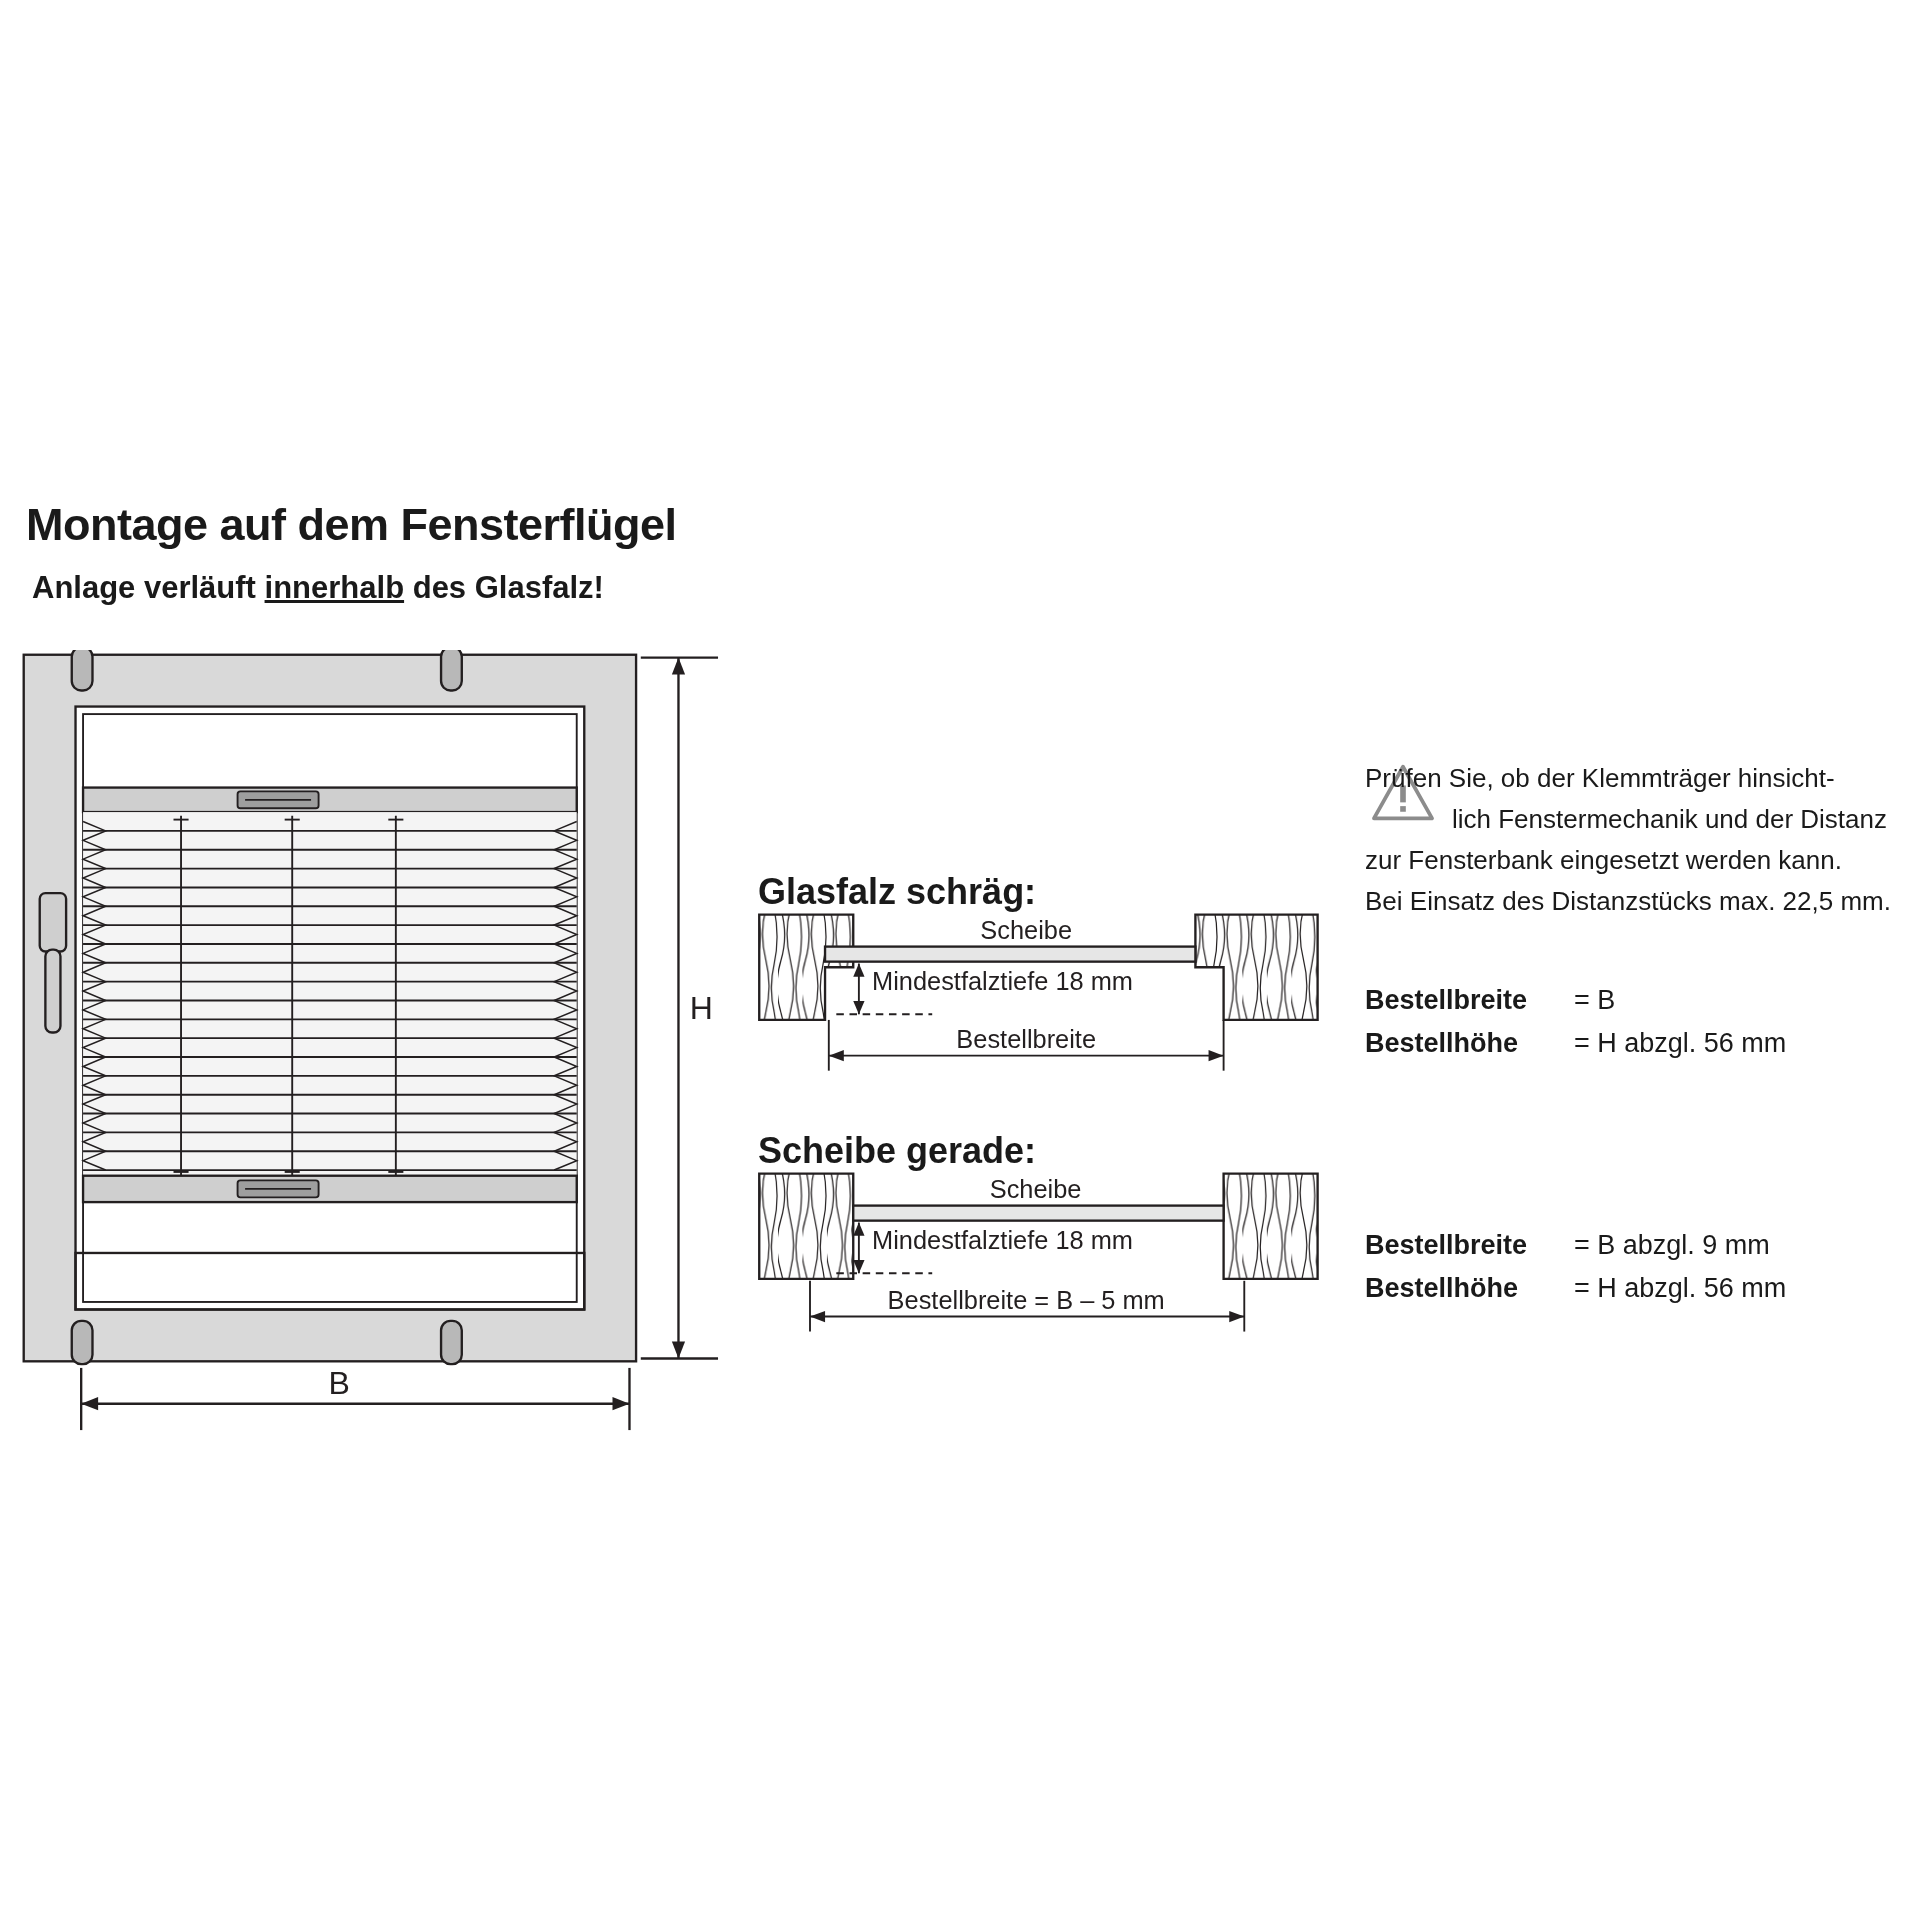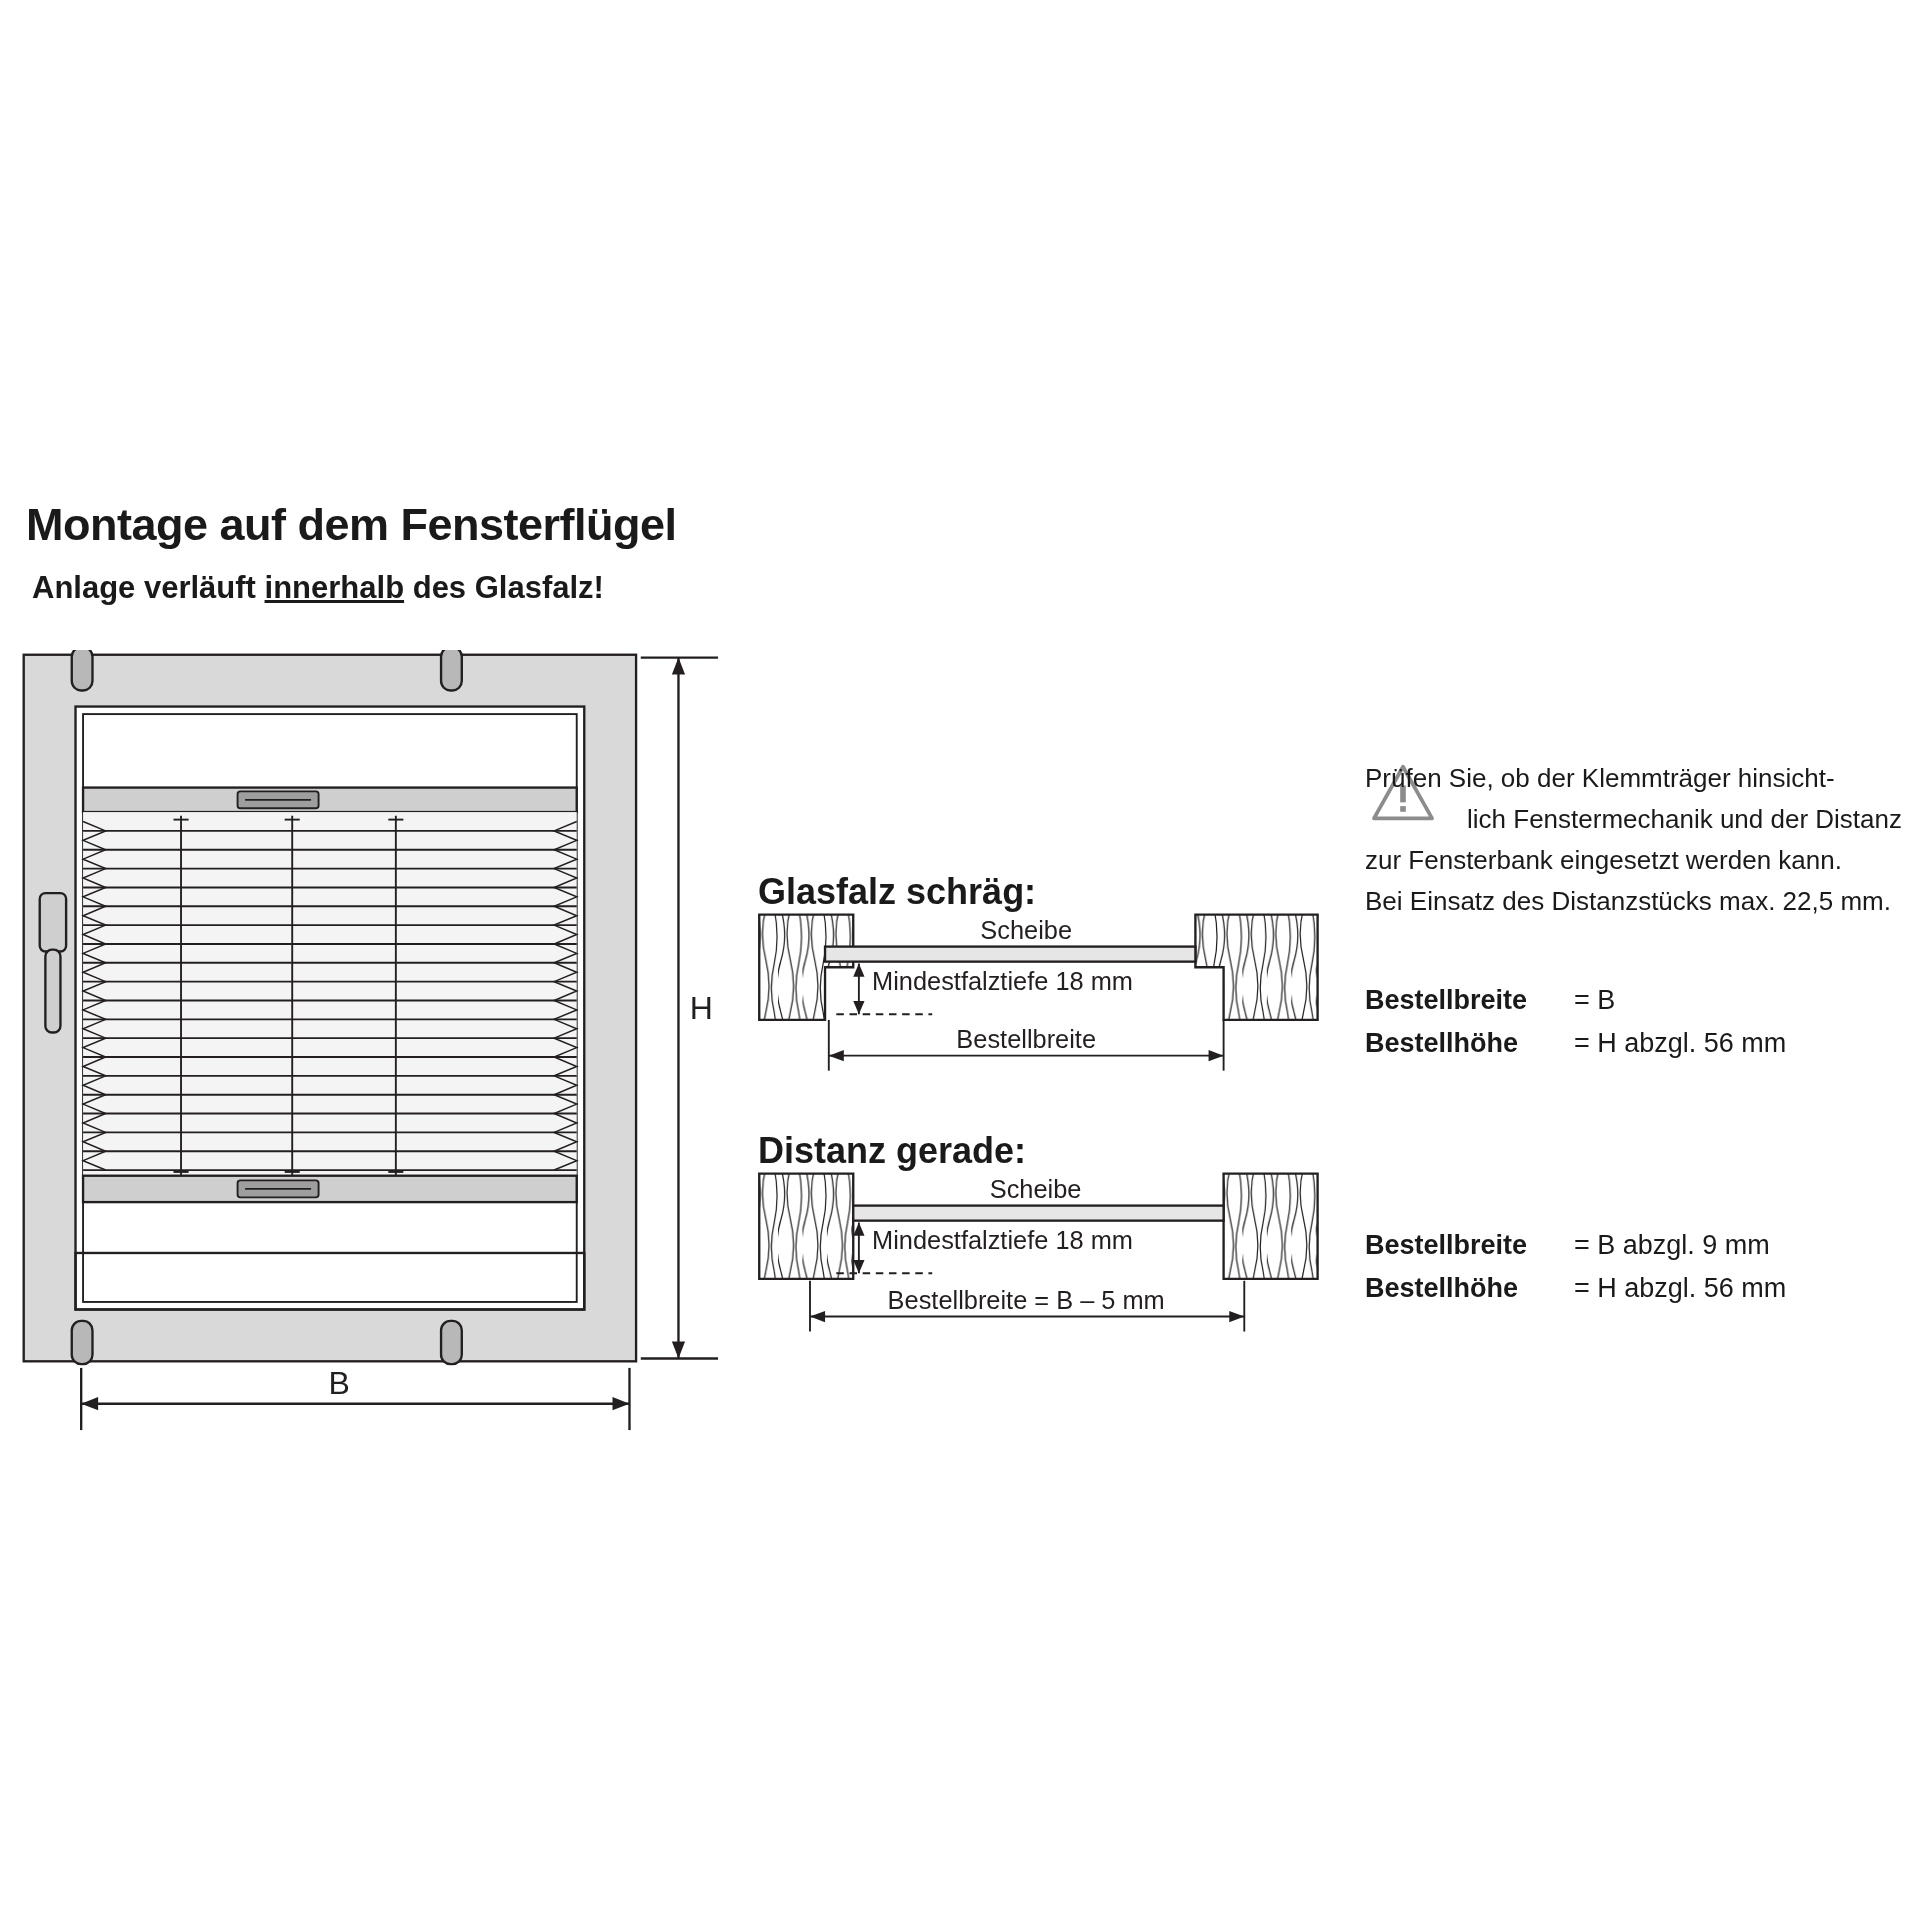--- a/index.html
+++ b/index.html
@@ -34,21 +34,21 @@
   #detail-gerade-title{left:758px;top:1130px;}
 
   #detail-schraeg{position:absolute;left:753px;top:909px;width:584px;height:188px;}
   #detail-gerade{position:absolute;left:753px;top:1168px;width:584px;height:188px;}
   #warn-icon{position:absolute;left:1370px;top:763px;width:66px;height:60px;}
   #note-text{
     position:absolute;left:1365px;top:758px;width:537px;
     font-size:26px;line-height:41px;
   }
   #note-text .l1{display:block;}
-  #note-text .l2{margin-left:87px;display:block;text-align:right;}
+  #note-text .l2{margin-left:87px;display:block;}
   #note-text .l3{display:block;}
 
   
   .spec{position:absolute;font-size:27px;line-height:43px;}
   .spec .row{display:block;white-space:nowrap;}
   .spec .k{font-weight:bold;display:inline-block;width:209px;}
   .spec .v{display:inline-block;}
   #spec-schraeg{left:1365px;top:979px;}
   #spec-gerade{left:1365px;top:1224px;}
 
@@ -188,21 +188,21 @@
         <path d="M80 156 L96 150 L96 162 Z" fill="#231f20" stroke="none"></path>
         <path d="M500 156 L484 150 L484 162 Z" fill="#231f20" stroke="none"></path>
         <line x1="80" y1="118" x2="80" y2="172"></line>
         <line x1="500" y1="118" x2="500" y2="172"></line>
       </g>
       <text x="290" y="148" font-size="27" fill="#231f20" text-anchor="middle">Bestellbreite</text>
       <text x="290" y="32" font-size="27" fill="#231f20" text-anchor="middle">Scheibe</text>
     </svg>
   </div>
 
-  <div id="detail-gerade-title" class="detail-title">Distanz gerade:</div>
+  <div id="detail-gerade-title" class="detail-title">Scheibe gerade:</div>
   <div id="detail-gerade">
     <svg width="584" height="188" viewBox="0 0 620 200" xmlns="http://www.w3.org/2000/svg">
       <defs>
         <pattern id="woodB" patternUnits="userSpaceOnUse" width="26" height="110">
           <path d="M3 0 q8 28 0 55 q-8 27 0 55" stroke="#231f20" stroke-width="1.3" fill="none"></path>
           <path d="M13 0 q-7 26 0 54 q7 28 0 56" stroke="#231f20" stroke-width="1.3" fill="none"></path>
           <path d="M22 0 q6 30 0 58 q-6 26 0 52" stroke="#231f20" stroke-width="1.3" fill="none"></path>
         </pattern>
       </defs>
       <path d="M6 6 L106 6 L106 118 L6 118 Z" fill="url(#woodB)" stroke="#231f20" stroke-width="2.5"></path>

